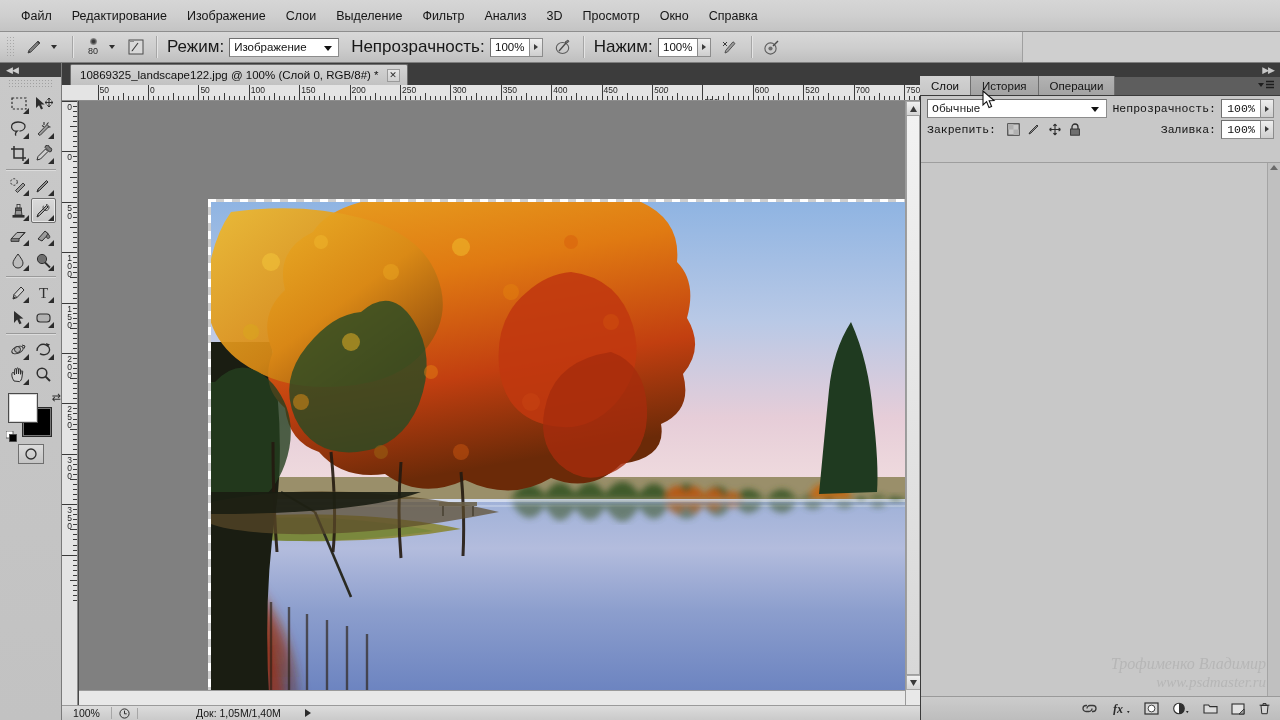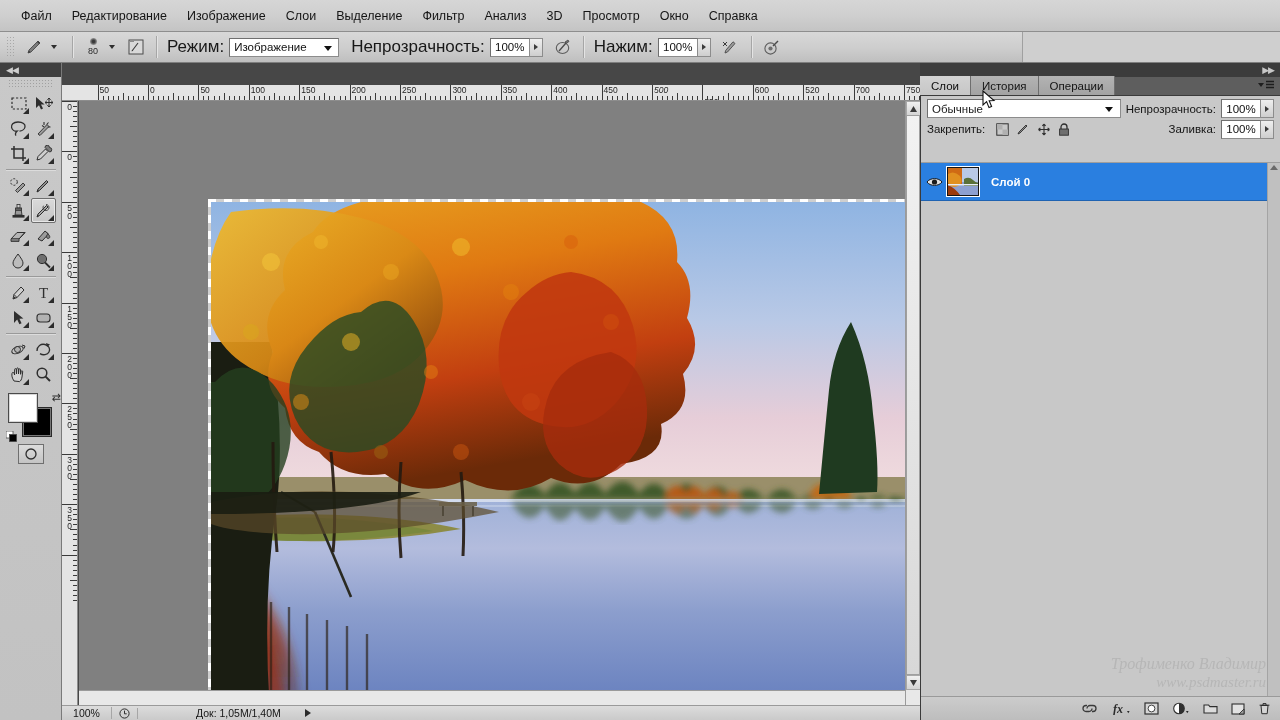--- a/index.html
+++ b/index.html
@@ -185,21 +185,21 @@
      font-size:9px; letter-spacing:-1px; }
   .paneltabs { height:19px; background:#5e5e5e; display:flex; align-items:flex-end;
      position:relative; border-bottom:1px solid #3a3a3a; }
   .ptab { height:19px; padding:0 11px; display:flex; align-items:center;
      font-size:11.5px; color:#141414;
      background:linear-gradient(180deg,#b3b3b3,#a3a3a3); border-right:1px solid #6e6e6e; }
   .ptab.active { background:linear-gradient(180deg,#d2d2d2,#c6c6c6); color:#0d0d0d; }
   .ptab-menu { position:absolute; right:5px; top:3px; display:flex; align-items:center; }
   .panelbody { background:#c8c8c8; height:calc(657px - 14px - 19px); position:relative;
      border-left:1px solid #3a3a3a; }
-  .prow { display:flex; align-items:center; height:22px; padding:0 6px; }
+  .prow { display:flex; align-items:center; height:22px; padding:0 6px;font-family:Liberation Mono, monospace; }
   .blend-select {
     flex:1; height:19px; background:#fff; border:1px solid #8c8c8c;
     border-top-color:#6f6f6f; border-left-color:#6f6f6f;
     display:flex; align-items:center; padding:0 4px; font-size:11.5px; position:relative;
   }
   .blend-select .sel-caret { position:absolute; right:7px; top:7px;
     width:0;height:0;border-left:4px solid transparent;border-right:4px solid transparent;
     border-top:5px solid #111; }
   .plabel { font-size:11.5px; color:#141414; margin:0 5px; white-space:nowrap; }
   .lockicons { display:flex; align-items:center; gap:7px; margin-left:6px; }
@@ -507,20 +507,26 @@
       </div>
       <div class="quickmask">
         <svg width="16" height="14" viewBox="0 0 16 14">
           <circle cx="8" cy="7" r="5" fill="none" stroke="#2e2e2e" stroke-width="1.3"></circle>
         </svg>
       </div>
     </div>
 
     <div class="docarea">
 
+      <div class="doctabbar">
+        <div class="doctab">
+          <span>10869325_landscape122.jpg @ 100% (Слой 0, RGB/8#) *</span>
+          <span class="closex">✕</span>
+        </div>
+      </div>
 
       <div class="ruler-corner"></div>
       <div class="rulerH" id="rulerH">
           <div class="rtick" style="left: 35.6px; top: 0px; width: 1px; height: 16px;"></div>
           <div class="rlabel" style="left: 37.6px; top: 1px;">50</div>
           <div class="rtick" style="left: 40.64px; bottom: 0px; width: 1px; height: 4px;"></div>
           <div class="rtick" style="left: 45.68px; bottom: 0px; width: 1px; height: 4px;"></div>
           <div class="rtick" style="left: 50.72px; bottom: 0px; width: 1px; height: 4px;"></div>
           <div class="rtick" style="left: 55.76px; bottom: 0px; width: 1px; height: 4px;"></div>
           <div class="rtick" style="left: 60.8px; bottom: 0px; width: 1px; height: 7px;"></div>
@@ -1032,40 +1038,20 @@
           </div>
           <div style="flex:1"></div>
           <div class="plabel">Заливка:</div>
           <div class="ob-field" style="width:40px">100%</div>
           <div class="ob-spin">
               <i></i>
             </div>
         </div>
 
         <div class="layerlist">
-          <div class="layerrow">
-            <div class="eye">
-              <svg width="17" height="12" viewBox="0 0 17 12">
-                <path d="M1 6 C4 1.5 13 1.5 16 6 C13 10.5 4 10.5 1 6z" fill="#e3e3e3" stroke="#1b1b1b" stroke-width="1"></path>
-                <circle cx="8.5" cy="6" r="2.6" fill="#1b1b1b"></circle>
-              </svg>
-            </div>
-            <div class="layerthumb">
-              <svg width="32" height="29" viewBox="0 0 32 29" preserveAspectRatio="none">
-                <rect x="0" y="0" width="32" height="16" fill="#b9c9e6"></rect>
-                <rect x="0" y="14" width="32" height="15" fill="#8da0d0"></rect>
-                <path d="M0 0 h14 v17 H0z" fill="#cf6a14"></path>
-                <path d="M0 6 q6 -4 12 2 q4 6 -2 10 q-8 3 -10 -4z" fill="#e09020"></path>
-                <path d="M0 17 q7 3 12 10 l-2 2 H0z" fill="#9c3a0c"></path>
-                <path d="M16 11 q5 -3 9 1 q4 4 7 2 v4 H16z" fill="#5a7038"></path>
-                <rect x="0" y="16" width="32" height="1.4" fill="#e6ecf6"></rect>
-              </svg>
-            </div>
-            <div class="layername">Слой 0</div>
-          </div>
           <div class="layer-scroll">
             <div style="margin:2px auto 0 auto;width:0;height:0;border-left:4px solid transparent;border-right:4px solid transparent;border-bottom:5px solid #6a6a6a"></div>
           </div>
         </div>
 
         <div class="watermark">
           <div>Трофименко Владимир</div>
           <div class="wm2">www.psdmaster.ru</div>
         </div>
 

